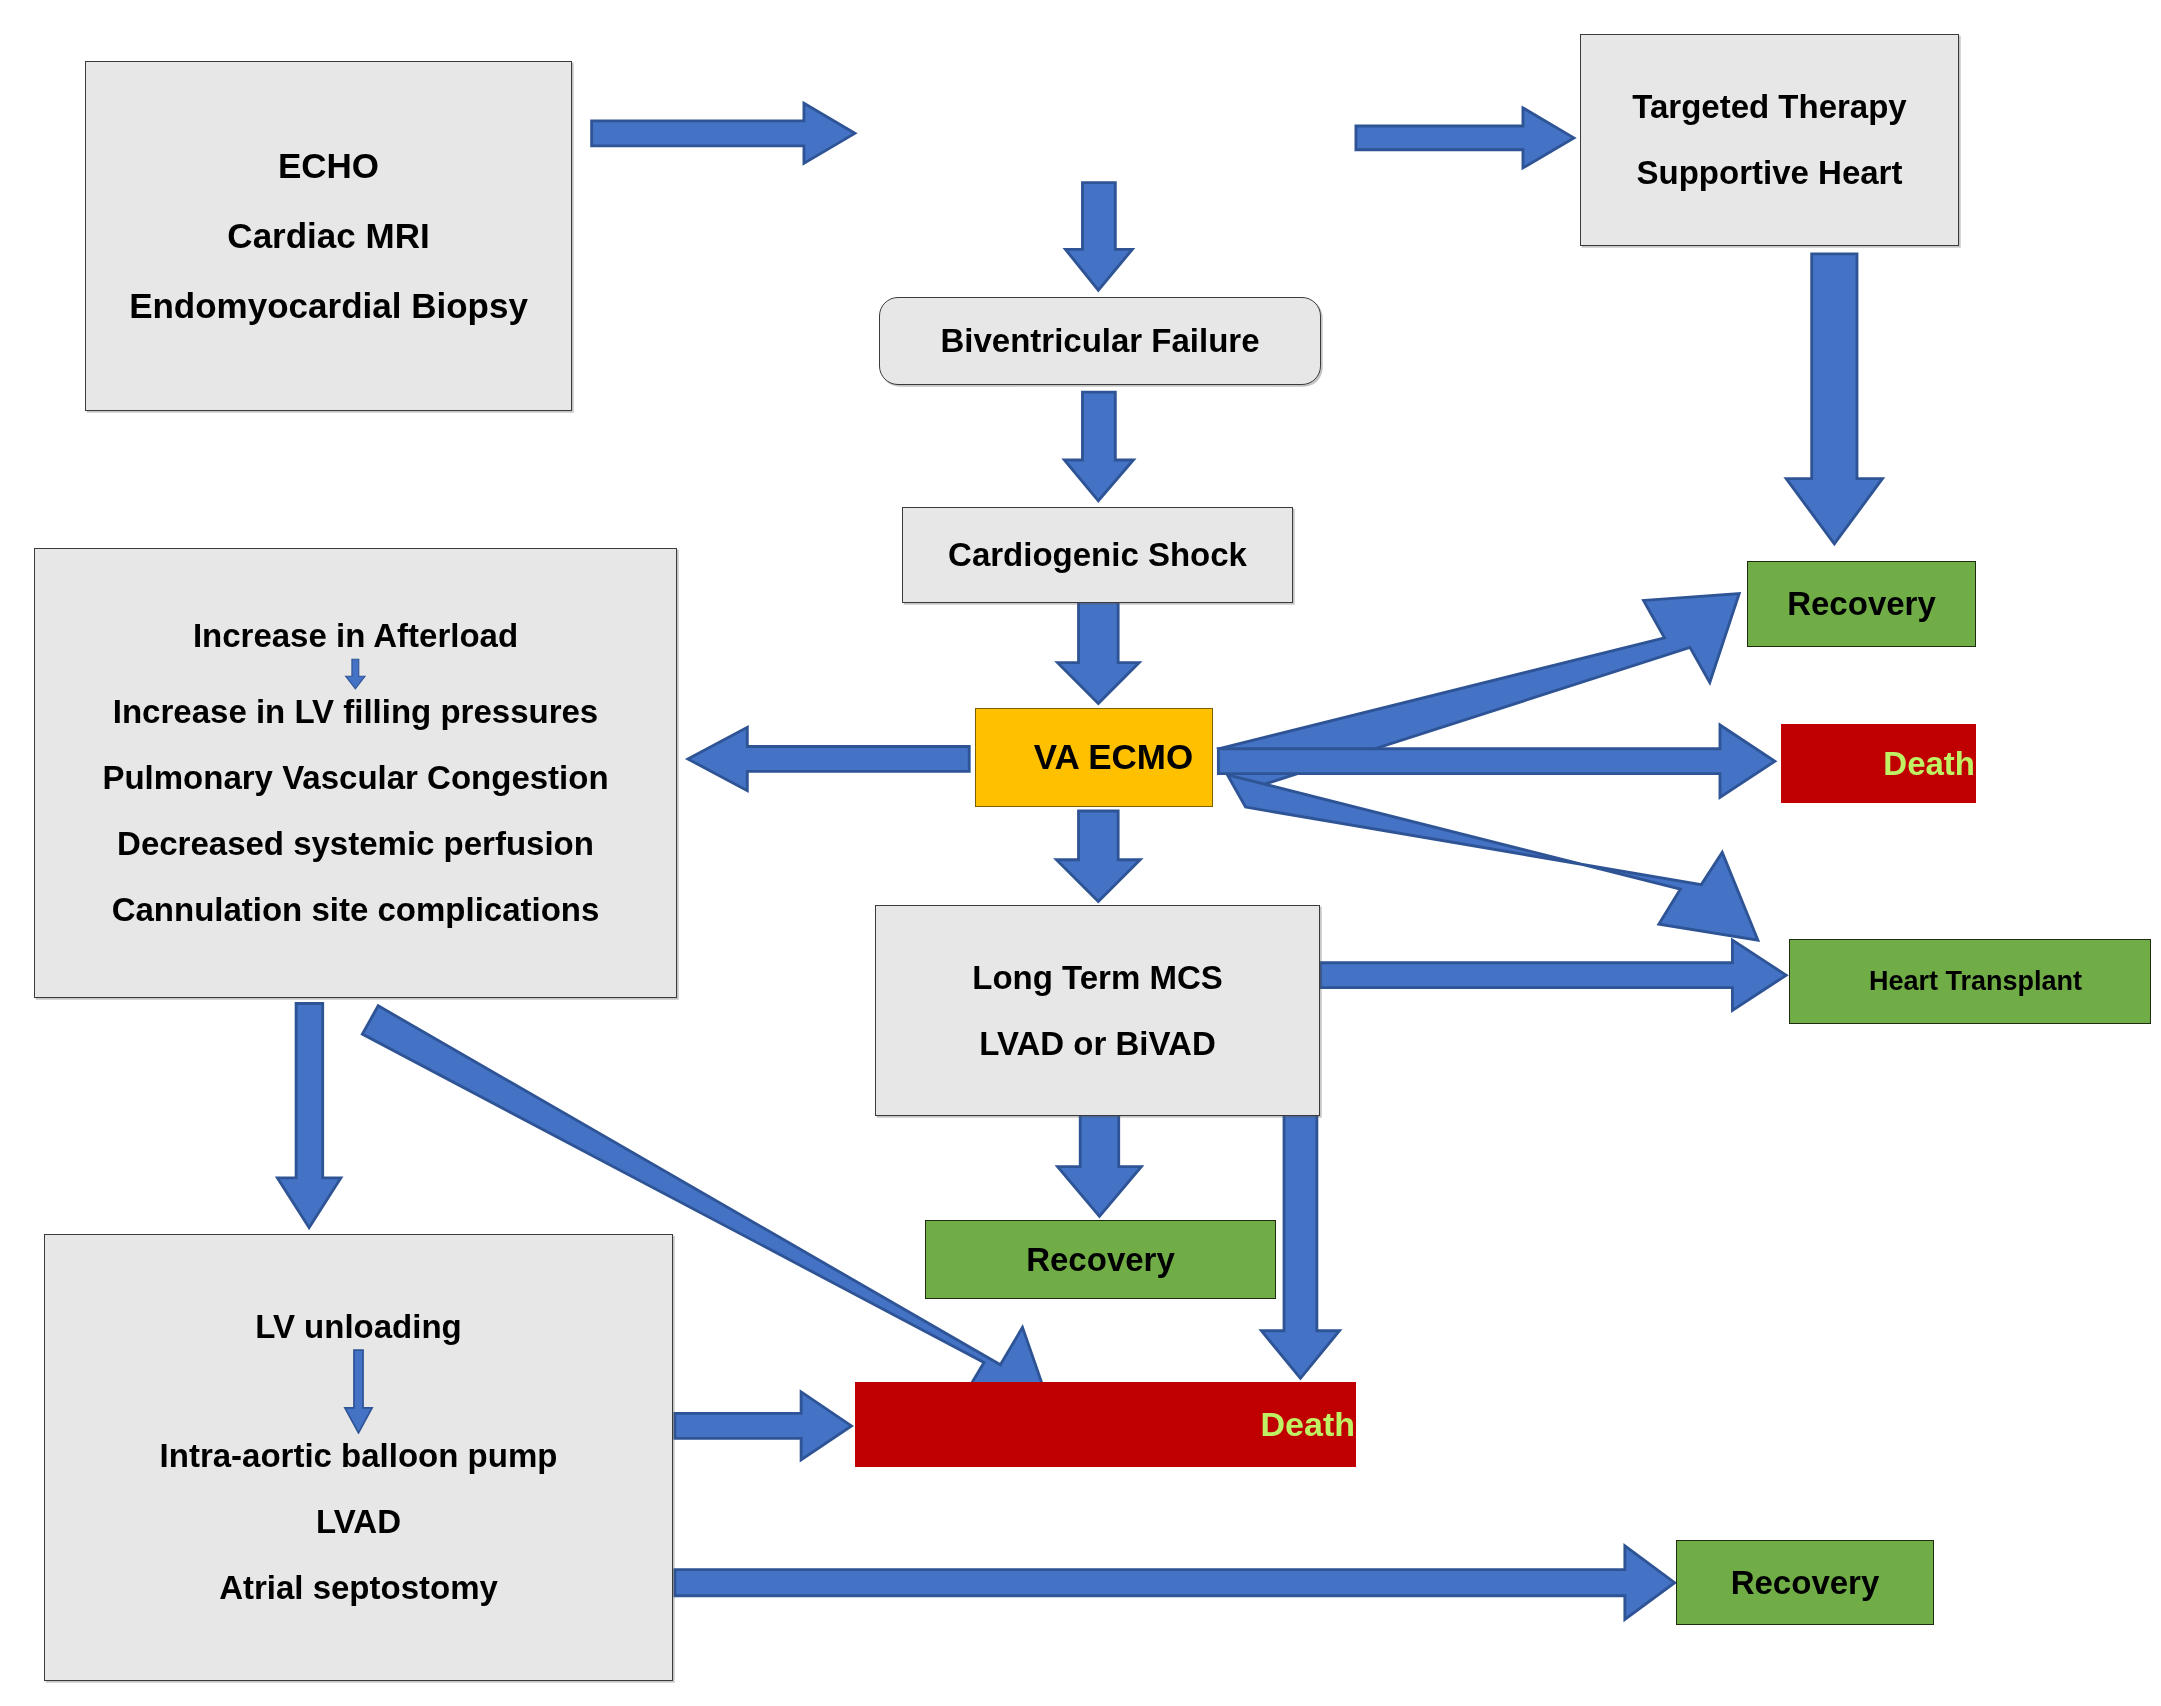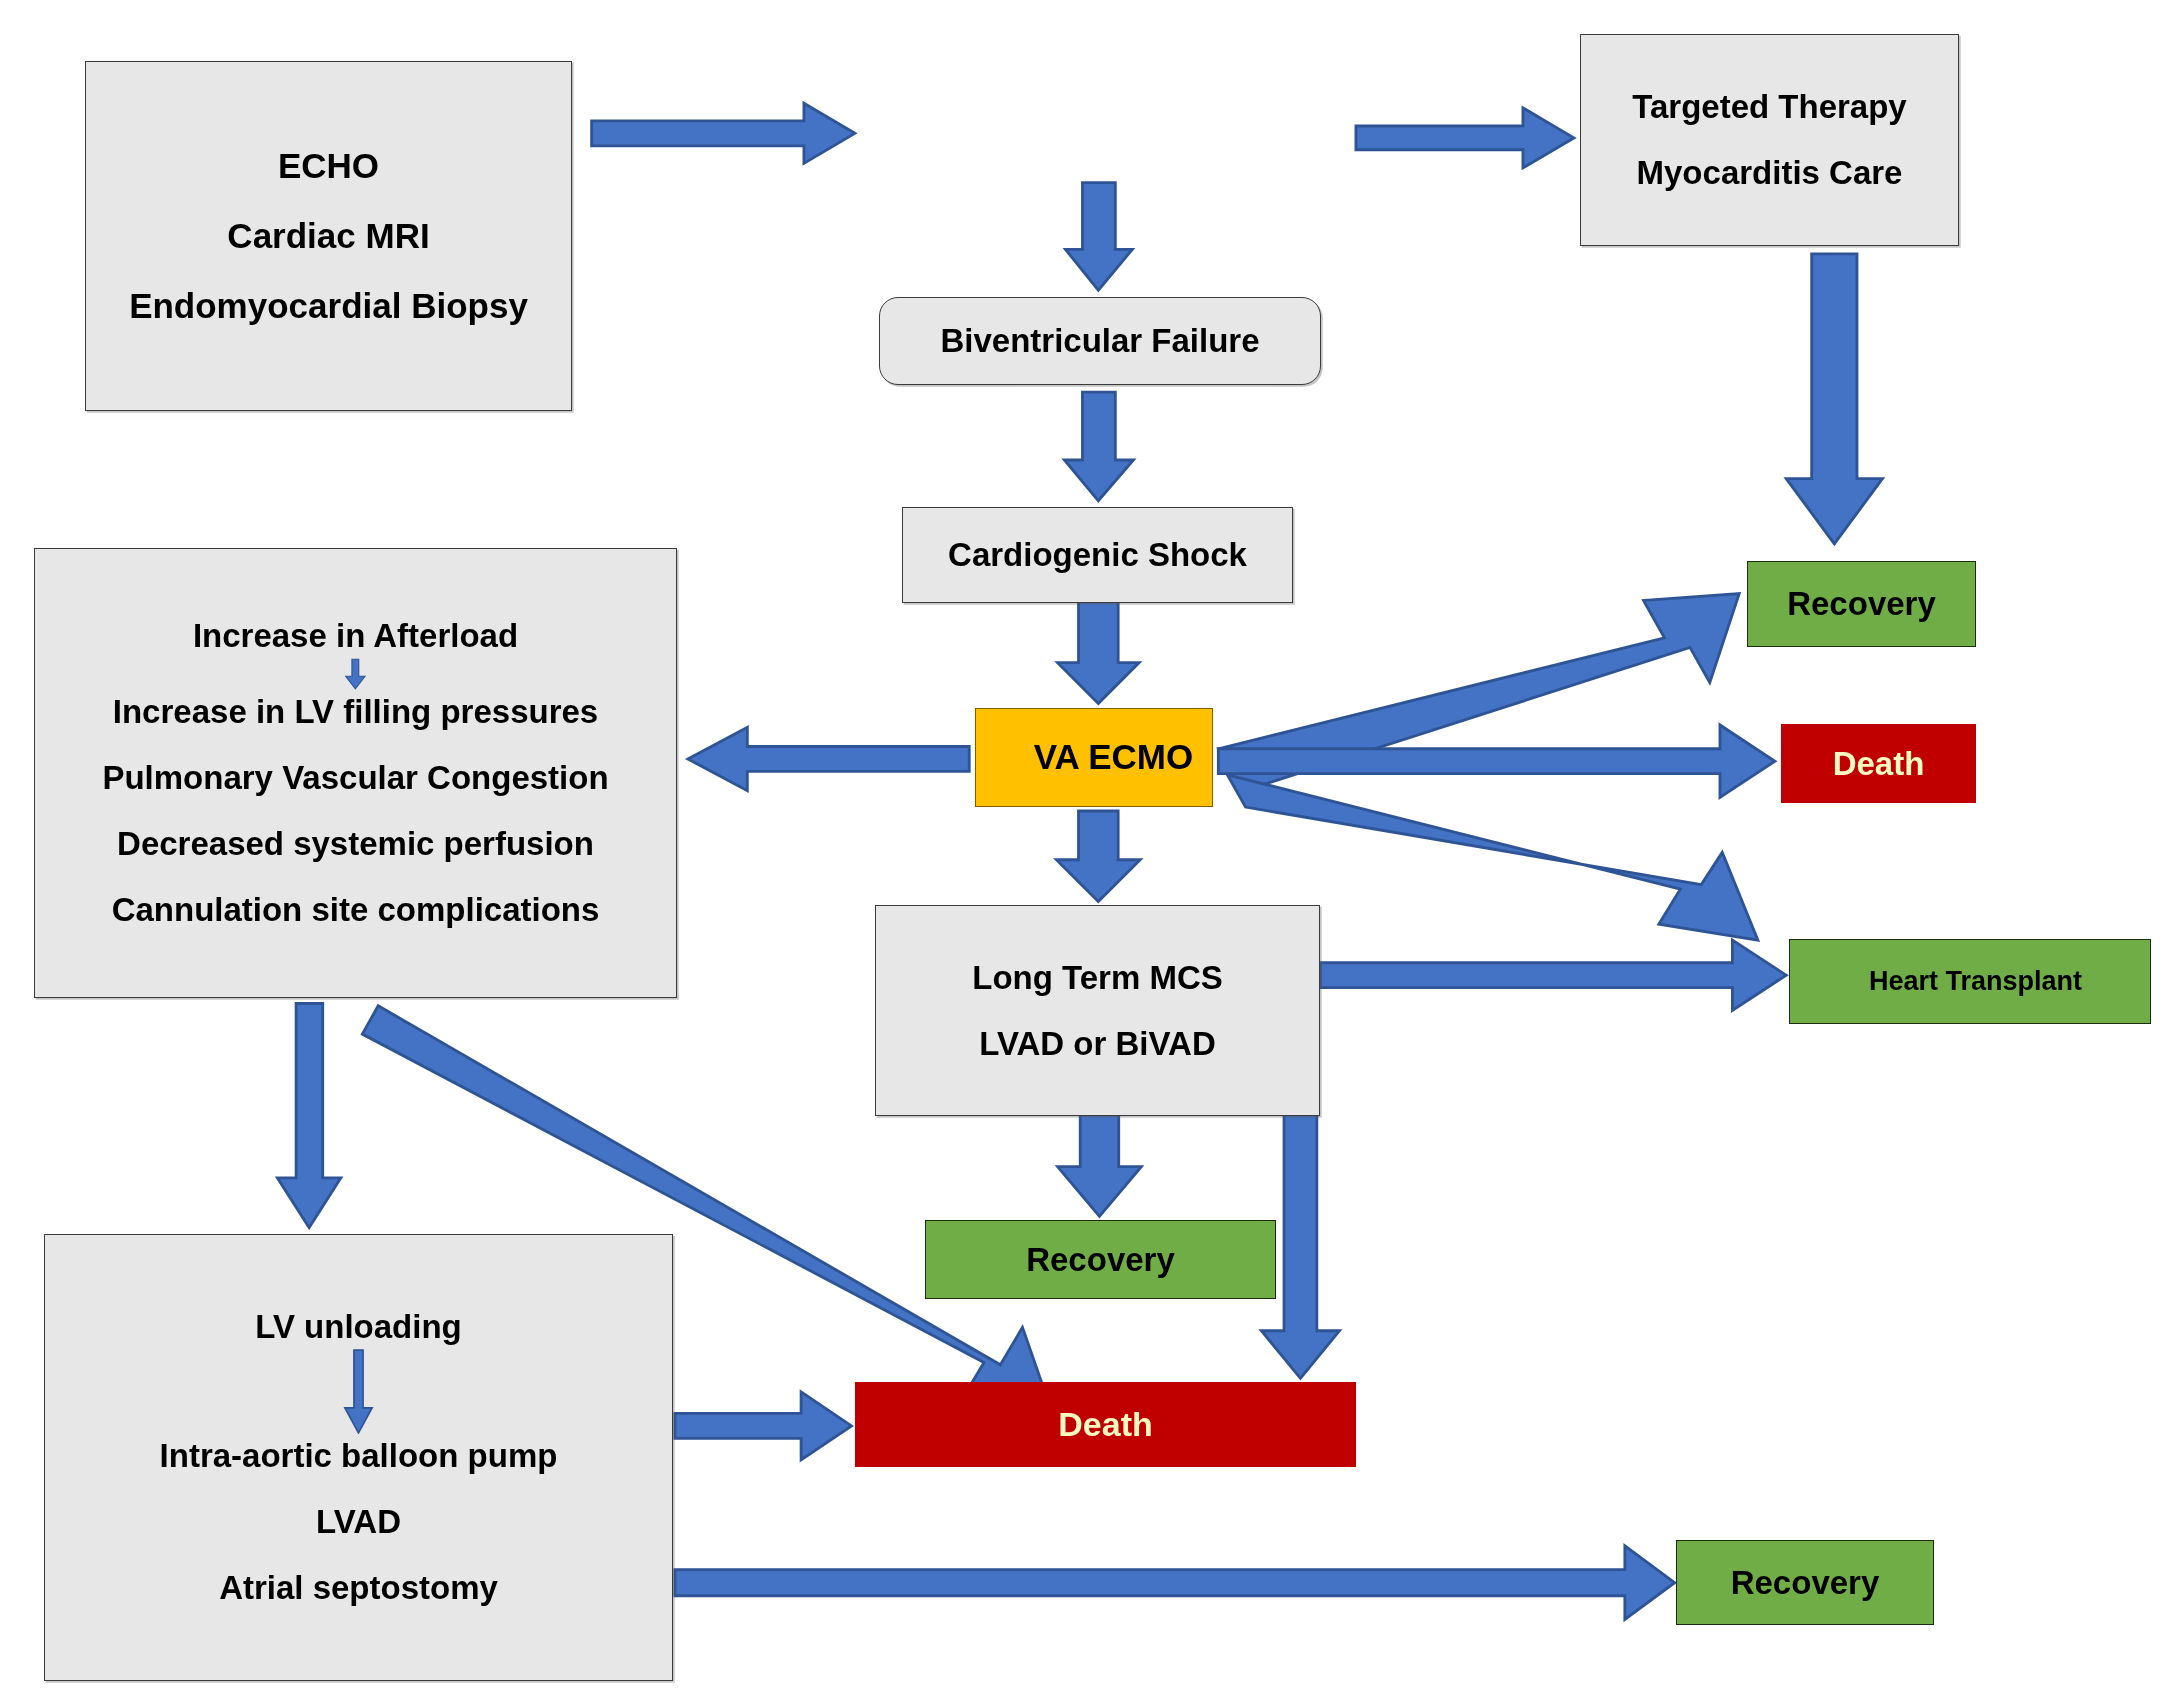--- a/index.html
+++ b/index.html
@@ -41,21 +41,22 @@
     border:1.7px solid #7F6000;
   }
   .green{
     background:#70AD47;
     border:1.7px solid #1D2B11;
     color:#000000;
   }
   .red{
     background:#C00000;
     border:1.7px solid #C00000;
-    color:#fef9c3;
+    color:#bef264;
+    align-items:flex-end;
   }
   .node .ln{ display:block; }
   .node .gap{ height:0.85em; }
   .inner-arrow{
     display:block;
     line-height:0;
     margin:3.4px 0;
   }
 
   
@@ -134,21 +135,21 @@
     <span class="gap"></span>
     <span class="ln">Cardiac MRI</span>
     <span class="gap"></span>
     <span class="ln">Endomyocardial Biopsy</span>
   </div>
 
 
   <div class="node grey" id="n-targeted">
     <span class="ln">Targeted Therapy</span>
     <span class="gap"></span>
-    <span class="ln">Myocarditis Care</span>
+    <span class="ln">Supportive Heart</span>
   </div>
 
   <div class="node grey" id="n-biventric">
     <span class="ln">Biventricular Failure</span>
   </div>
 
   <div class="node grey" id="n-cardioshock">
     <span class="ln">Cardiogenic Shock</span>
   </div>
 

